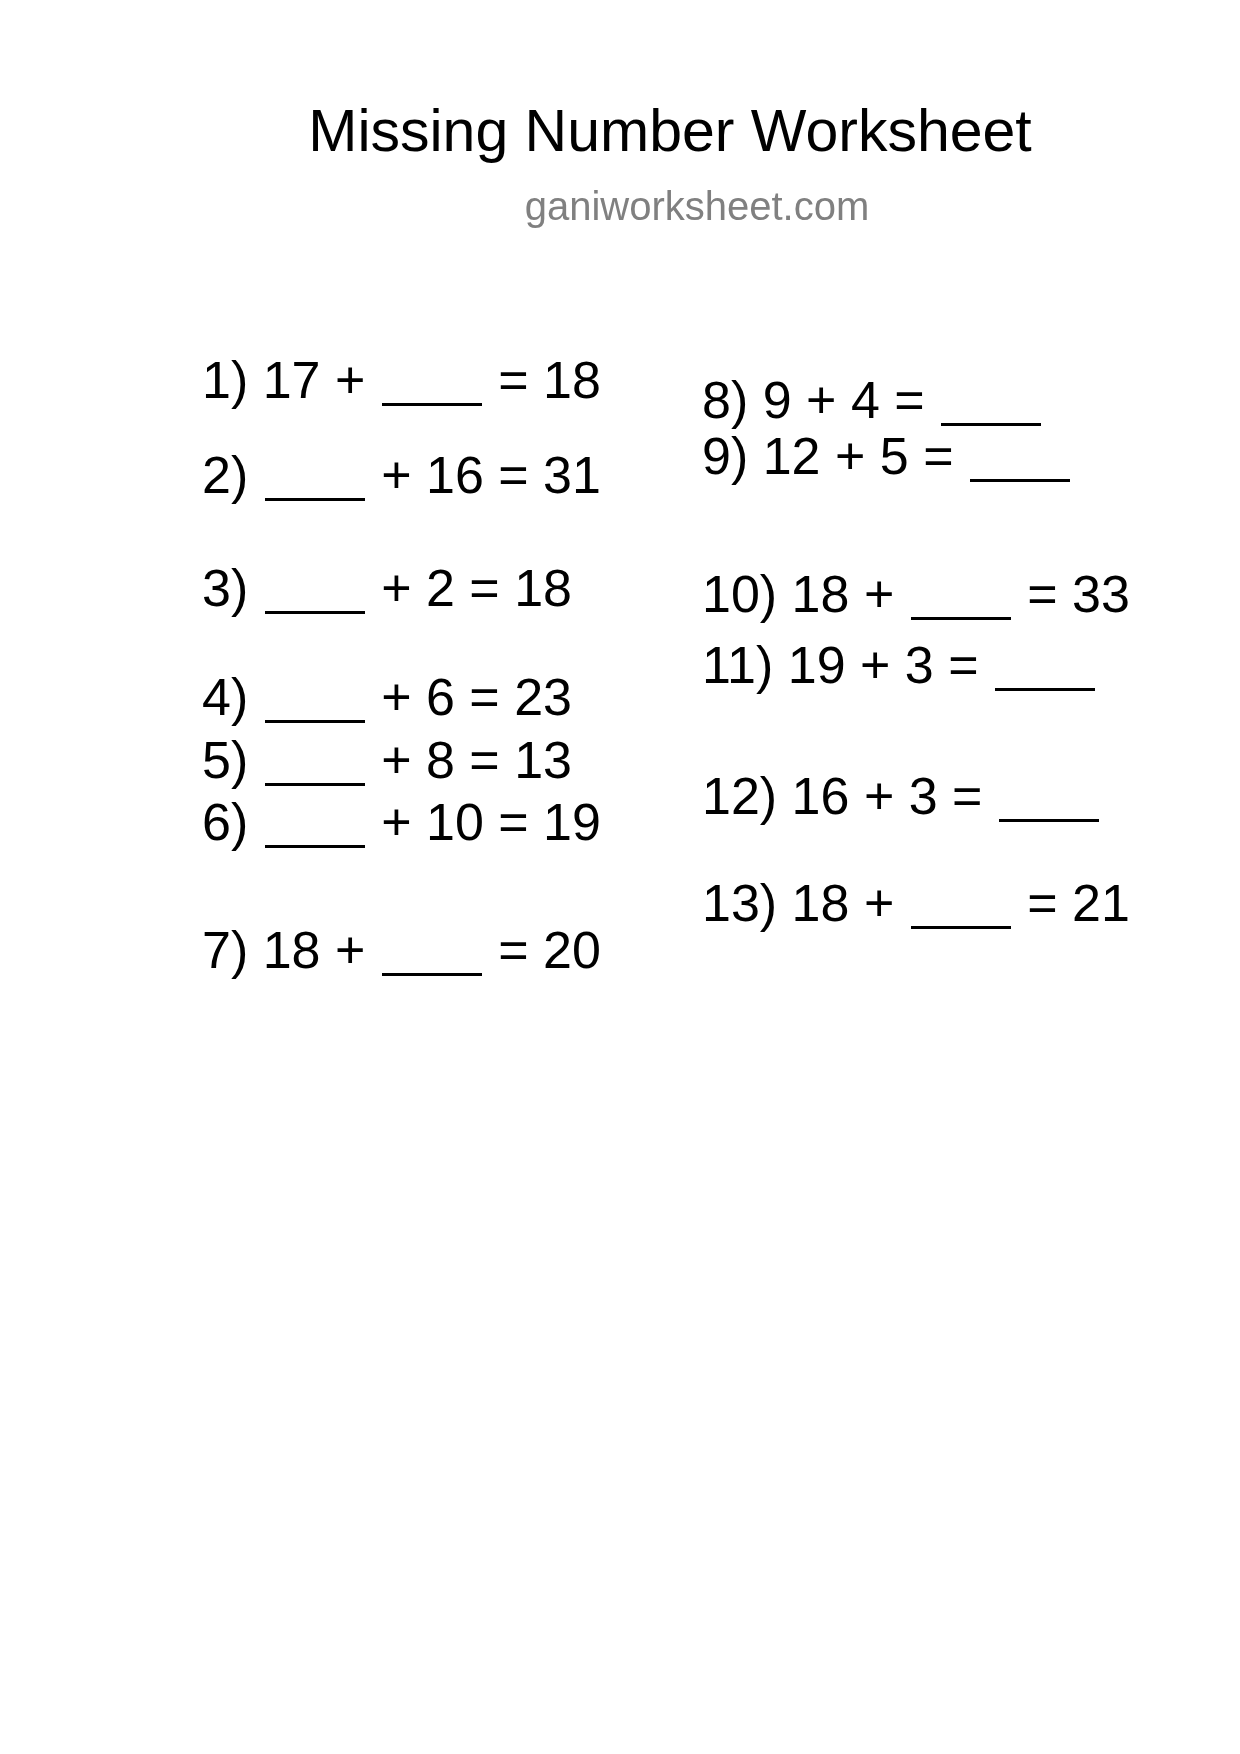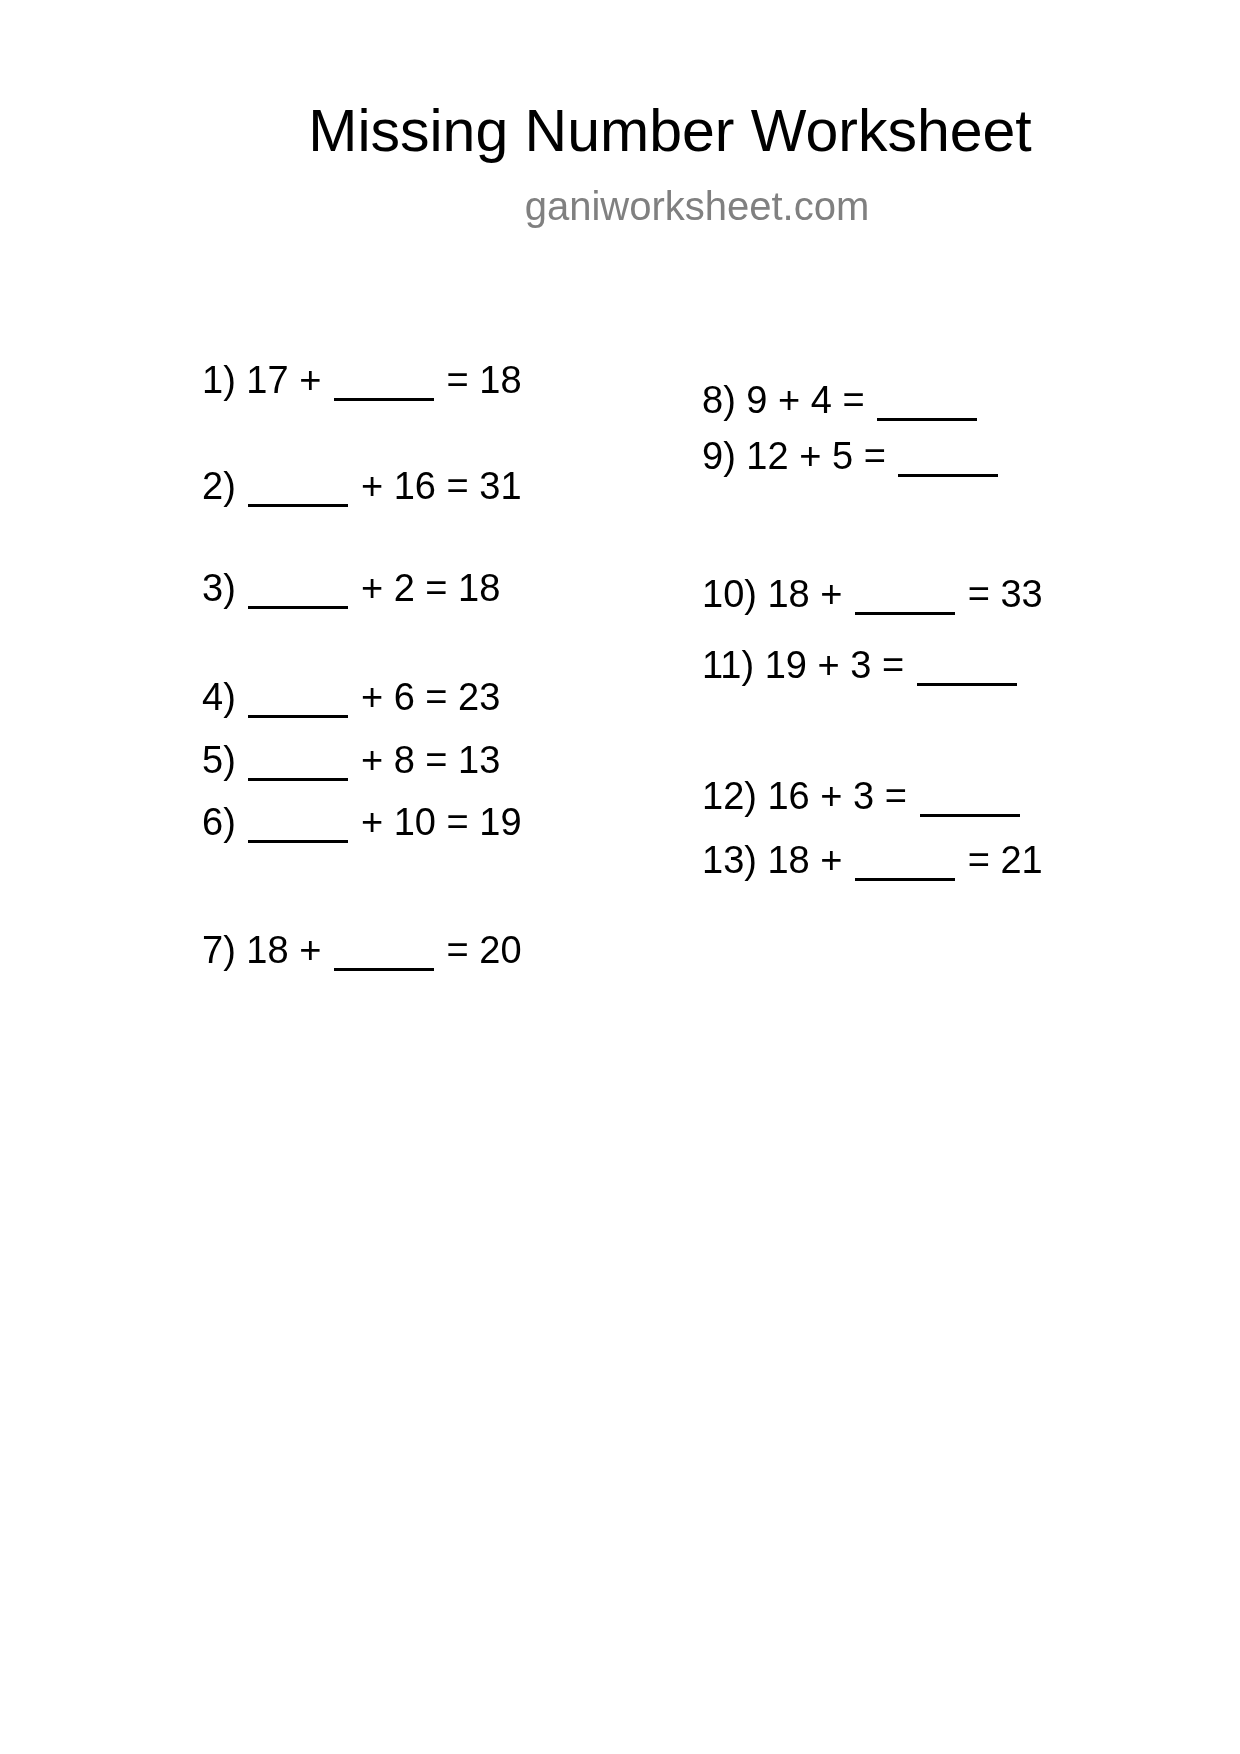--- a/index.html
+++ b/index.html
@@ -40,21 +40,21 @@
     }
     .col {
       position: absolute;
       top: 0;
     }
     .col.left { left: 202px; }
     .col.right { left: 702px; }
     .problem {
       position: absolute;
       left: 0;
-      font-size: 38px;
+      font-size: 52px;
       line-height: 56px;
       white-space: nowrap;
       height: 56px;
     }
     .problem .blank {
       display: inline-block;
       width: 100px;
       border-bottom: 3px solid #000;
       height: 0;
       vertical-align: -8px;
@@ -67,21 +67,21 @@
 <h1 class="title">Missing Number Worksheet</h1>
 <div class="subtitle">ganiworksheet.com</div>
 
 <div class="col left">
   <div class="problem" style="top:352px">
     <span>1)</span>
     <span>17 +</span>
     <span class="blank"></span>
     <span>= 18</span>
   </div>
-  <div class="problem" style="top:458px">
+  <div class="problem" style="top:447px">
     <span>2)</span>
     <span class="blank"></span>
     <span>+ 16 = 31</span>
   </div>
   <div class="problem" style="top:560px">
     <span>3)</span>
     <span class="blank"></span>
     <span>+ 2 = 18</span>
   </div>
   <div class="problem" style="top:669px">
@@ -127,19 +127,19 @@
   <div class="problem" style="top:637px">
     <span>11)</span>
     <span>19 + 3 =</span>
     <span class="blank"></span>
   </div>
   <div class="problem" style="top:768px">
     <span>12)</span>
     <span>16 + 3 =</span>
     <span class="blank"></span>
   </div>
-  <div class="problem" style="top:832px">
+  <div class="problem" style="top:875px">
     <span>13)</span>
     <span>18 +</span>
     <span class="blank"></span>
     <span>= 21</span>
   </div>
 </div>
 
 </body></html>

